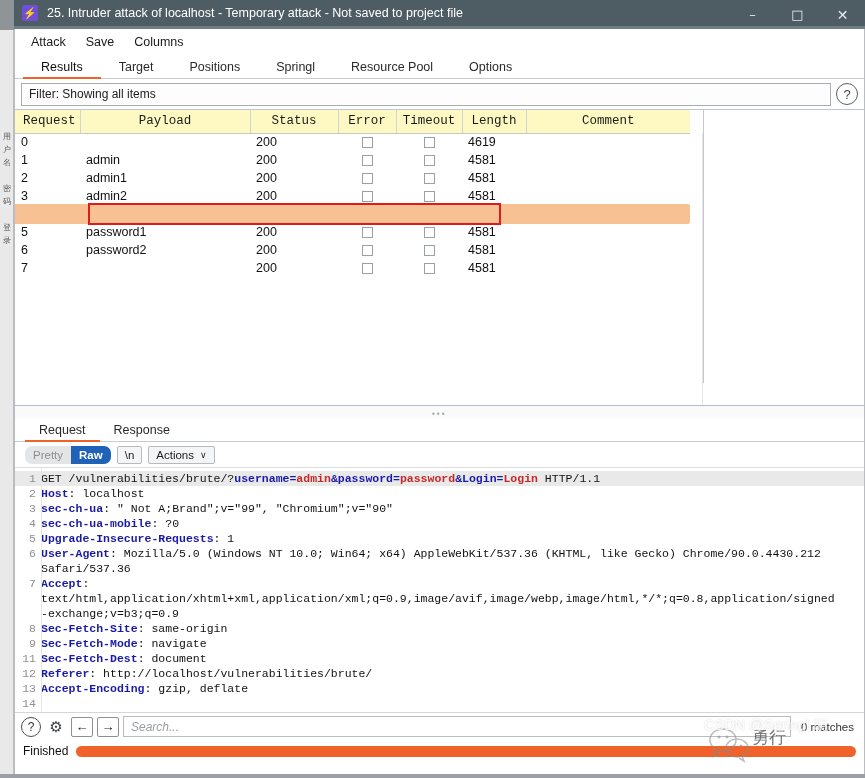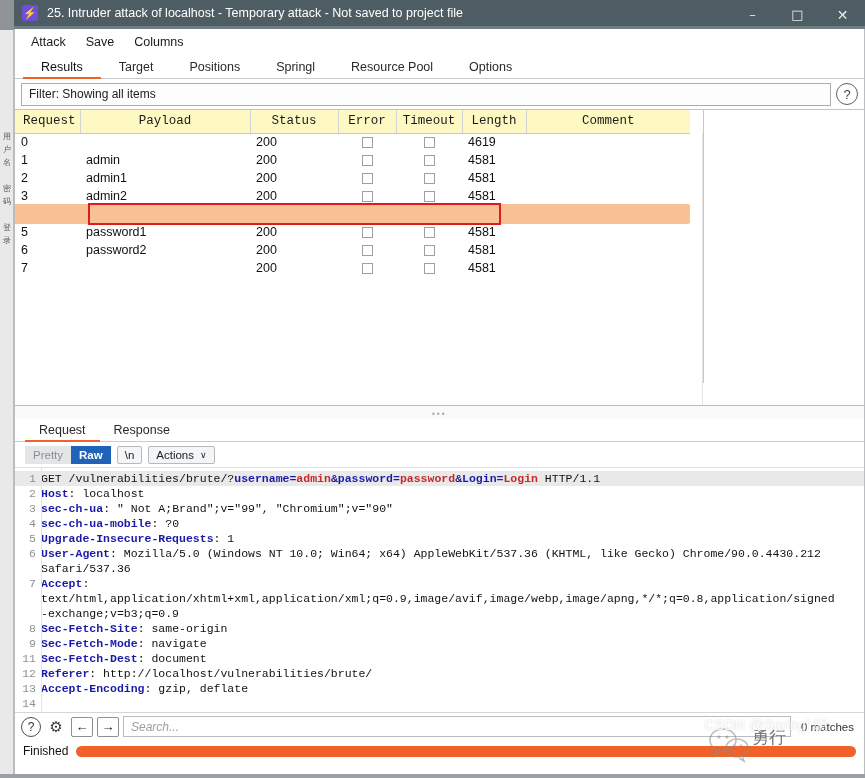--- a/index.html
+++ b/index.html
@@ -311,21 +311,21 @@
     display: flex;
     align-items: center;
     padding-left: 10px;
     gap: 6px;
     background: #ffffff;
     border-bottom: 1px solid #dcdfe1;
   }
   .seg {
     display: flex;
     height: 18px;
-    border-radius: 0;
+    border-radius: 7px;
     overflow: hidden;
   }
   .seg-btn {
     font-size: 11.5px;
     padding: 0 8px;
     display: flex; align-items: center;
     background: #e3e5e7;
     color: #8b9094;
     cursor: pointer;
   }
@@ -687,21 +687,21 @@
       <div class="vline-left"></div>
       <div class="msg-scroll" id="msg-scroll">
           <div class="mline first"><span class="gutter">1</span><span class="mtext"><span class="plain">GET /vulnerabilities/brute/?</span><span class="qkey">username</span><span class="qkey">=</span><span class="qval">admin</span><span class="qkey">&amp;</span><span class="qkey">password</span><span class="qkey">=</span><span class="qval">password</span><span class="qkey">&amp;</span><span class="qkey">Login</span><span class="qkey">=</span><span class="qval">Login</span><span class="plain"> HTTP/1.1</span></span></div>
           <div class="mline"><span class="gutter">2</span><span class="mtext"><span class="hname">Host</span><span class="hval">: localhost</span></span></div>
           <div class="mline"><span class="gutter">3</span><span class="mtext"><span class="hname">sec-ch-ua</span><span class="hval">: " Not A;Brand";v="99", "Chromium";v="90"</span></span></div>
           <div class="mline"><span class="gutter">4</span><span class="mtext"><span class="hname">sec-ch-ua-mobile</span><span class="hval">: ?0</span></span></div>
           <div class="mline"><span class="gutter">5</span><span class="mtext"><span class="hname">Upgrade-Insecure-Requests</span><span class="hval">: 1</span></span></div>
           <div class="mline"><span class="gutter">6</span><span class="mtext"><span class="hname">User-Agent</span><span class="hval">: Mozilla/5.0 (Windows NT 10.0; Win64; x64) AppleWebKit/537.36 (KHTML, like Gecko) Chrome/90.0.4430.212</span></span></div>
           <div class="mline"><span class="gutter"></span><span class="mtext"><span class="hval">Safari/537.36</span></span></div>
           <div class="mline"><span class="gutter">7</span><span class="mtext"><span class="hname">Accept</span><span class="hval">:</span></span></div>
-          <div class="mline"><span class="gutter"></span><span class="mtext"><span class="hval">text/html,application/xhtml+xml,application/xml;q=0.9,image/avif,image/webp,image/apng,*/*;q=0.8,application/signed</span></span></div>
+          <div class="mline"><span class="gutter"></span><span class="mtext"><span class="hval">text/html,application/xhtml+xml,application/xml;q=0.9,image/avif,image/webp,image/html,*/*;q=0.8,application/signed</span></span></div>
           <div class="mline"><span class="gutter"></span><span class="mtext"><span class="hval">-exchange;v=b3;q=0.9</span></span></div>
           <div class="mline"><span class="gutter">8</span><span class="mtext"><span class="hname">Sec-Fetch-Site</span><span class="hval">: same-origin</span></span></div>
           <div class="mline"><span class="gutter">9</span><span class="mtext"><span class="hname">Sec-Fetch-Mode</span><span class="hval">: navigate</span></span></div>
           <div class="mline"><span class="gutter">11</span><span class="mtext"><span class="hname">Sec-Fetch-Dest</span><span class="hval">: document</span></span></div>
           <div class="mline"><span class="gutter">12</span><span class="mtext"><span class="hname">Referer</span><span class="hval">: http://localhost/vulnerabilities/brute/</span></span></div>
           <div class="mline"><span class="gutter">13</span><span class="mtext"><span class="hname">Accept-Encoding</span><span class="hval">: gzip, deflate</span></span></div>
           <div class="mline"><span class="gutter">14</span><span class="mtext"></span></div>
         </div>
     </div>
 

